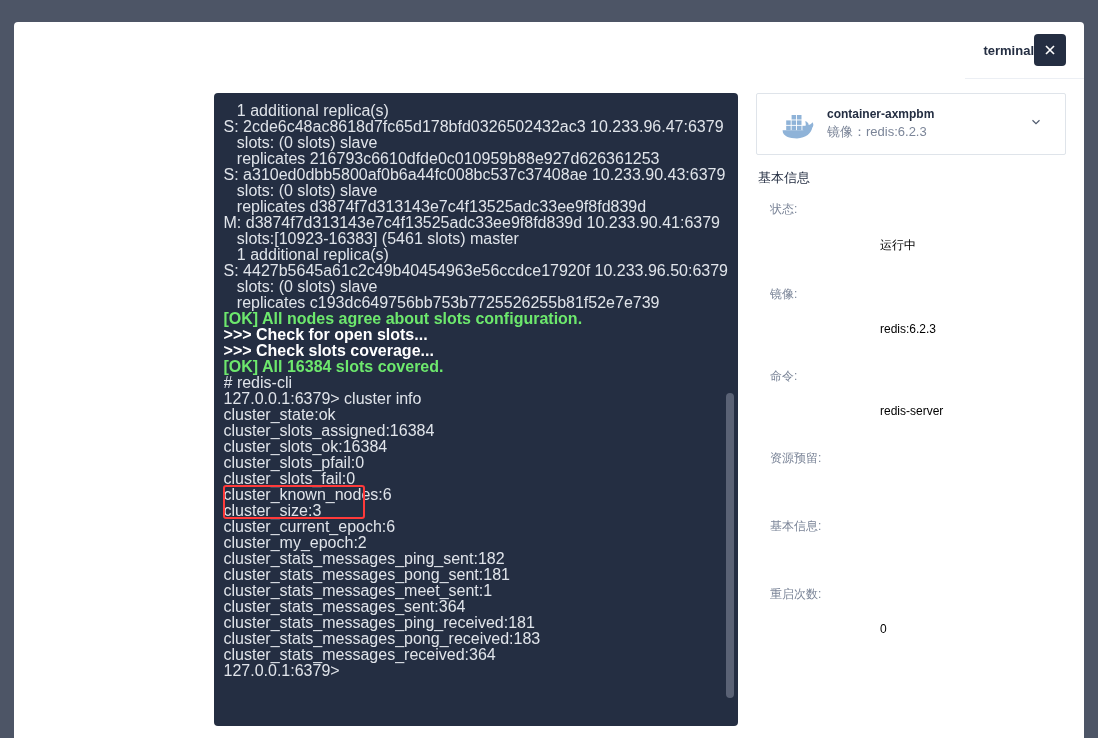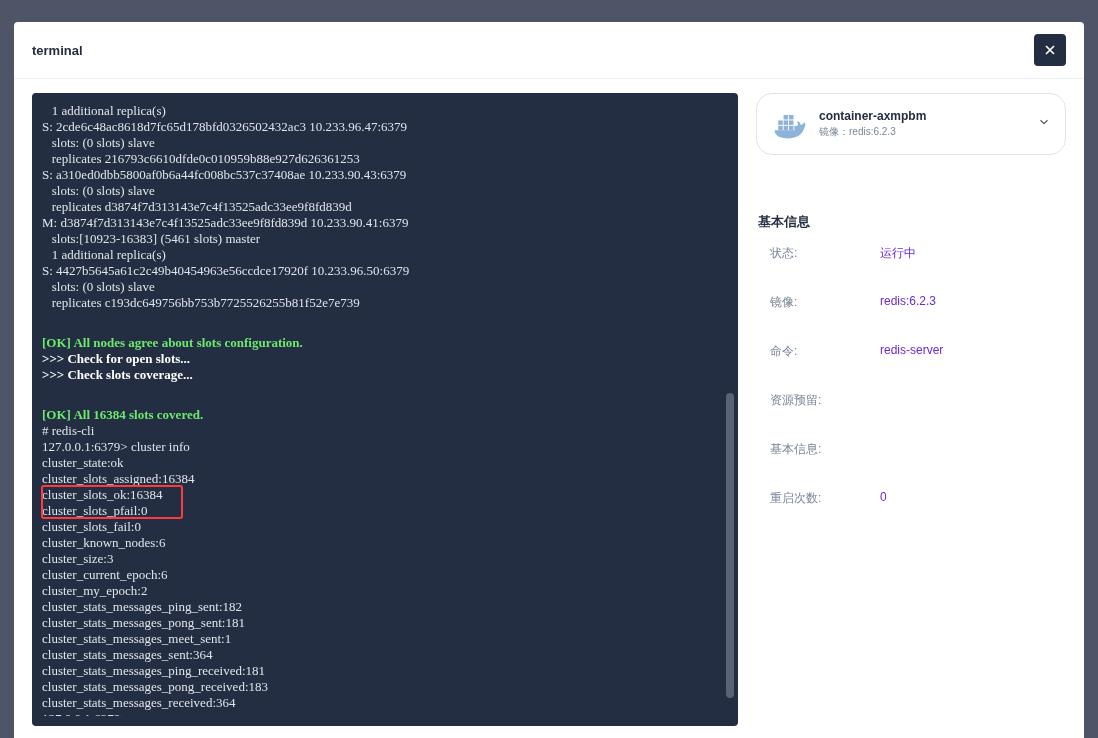--- a/index.html
+++ b/index.html
@@ -14,20 +14,21 @@
   .modal {
     position: absolute;
     top: 22px;
     left: 14px;
     right: 14px;
     bottom: 0;
     background: #fff;
     border-radius: 4px 4px 0 0;
     display: flex;
     flex-direction: column;
+    align-items: flex-end;
   }
   .modal-header {
     padding: 12px 18px;
     display: flex;
     justify-content: space-between;
     align-items: center;
     border-bottom: 1px solid #eceff4;
   }
   .modal-title {
     font-size: 13px;
@@ -57,29 +58,29 @@
     flex: 1;
     background: #242e42;
     border-radius: 4px;
     padding: 10px 4px 10px 10px;
     position: relative;
     overflow: hidden;
   }
   .terminal-inner {
     height: 100%;
     overflow-y: auto;
-    font-family: Liberation Serif, serif;
-    font-size: 13px;
+    font-family: Liberation Sans, sans-serif;
+    font-size: 16px;
     line-height: 16px;
     color: #e0e4ea;
     white-space: pre;
     padding-right: 6px;
   }
   .terminal-inner .bold { font-weight: 700; color: #fff; }
-  .terminal-inner .green { color: #6de86d; font-weight: 700; margin-top: 24px; }
+  .terminal-inner .green { color: #6de86d; font-weight: 700; }
   .highlight-box {
     position: absolute;
     border: 2px solid #ff3a3a;
     border-radius: 3px;
     pointer-events: none;
   }
   .scrollbar-fake {
     position: absolute;
     right: 4px;
     top: 300px;
@@ -89,56 +90,55 @@
     border-radius: 4px;
   }
   .side {
     width: 310px;
     display: flex;
     flex-direction: column;
     gap: 14px;
   }
   .container-card {
     border: 1px solid #dfe4ea;
-    border-radius: 16px;
-    padding: 12px 14px;
+    border-radius: 2px;
+    padding: 12px 22px;
     display: flex;
     align-items: center;
     gap: 12px;
     cursor: pointer;
   }
   .docker-icon {
     width: 36px;
     height: 36px;
     display: flex;
     align-items: center;
     justify-content: center;
     color: #8fb3d8;
   }
   .container-info { flex: 1; }
   .container-name { font-size: 12px; font-weight: 600; color: #242e42; }
-  .container-sub { font-size: 10px; color: #7b8598; margin-top: 2px; }
+  .container-sub { font-size: 13px; color: #7b8598; margin-top: 2px; }
   .chev { color: #4f5a6d; }
   .chev svg { width: 14px; height: 14px; stroke: currentColor; stroke-width: 2; }
   .section-title {
     font-size: 13px;
-    font-weight: 700;
+    font-weight: 400;
     color: #242e42;
     padding-left: 2px;
-    margin-top: 44px;
   }
   .info-grid {
     display: grid;
     grid-template-columns: 110px 1fr;
     row-gap: 32px;
     font-size: 12px;
     padding-left: 14px;
   }
   .info-label { color: #7b8598; }
-  .info-value { color: #6d28d9; }
+  .info-value { color: #000000; margin-top: 36px; }
 </style>
 </head>
 <body>
 
 <div class="modal">
   <div class="modal-header">
     <span class="modal-title">terminal</span>
     <div class="close-btn">
       <svg viewBox="0 0 24 24" fill="none">
         <path d="M6 6l12 12M18 6L6 18"></path>

